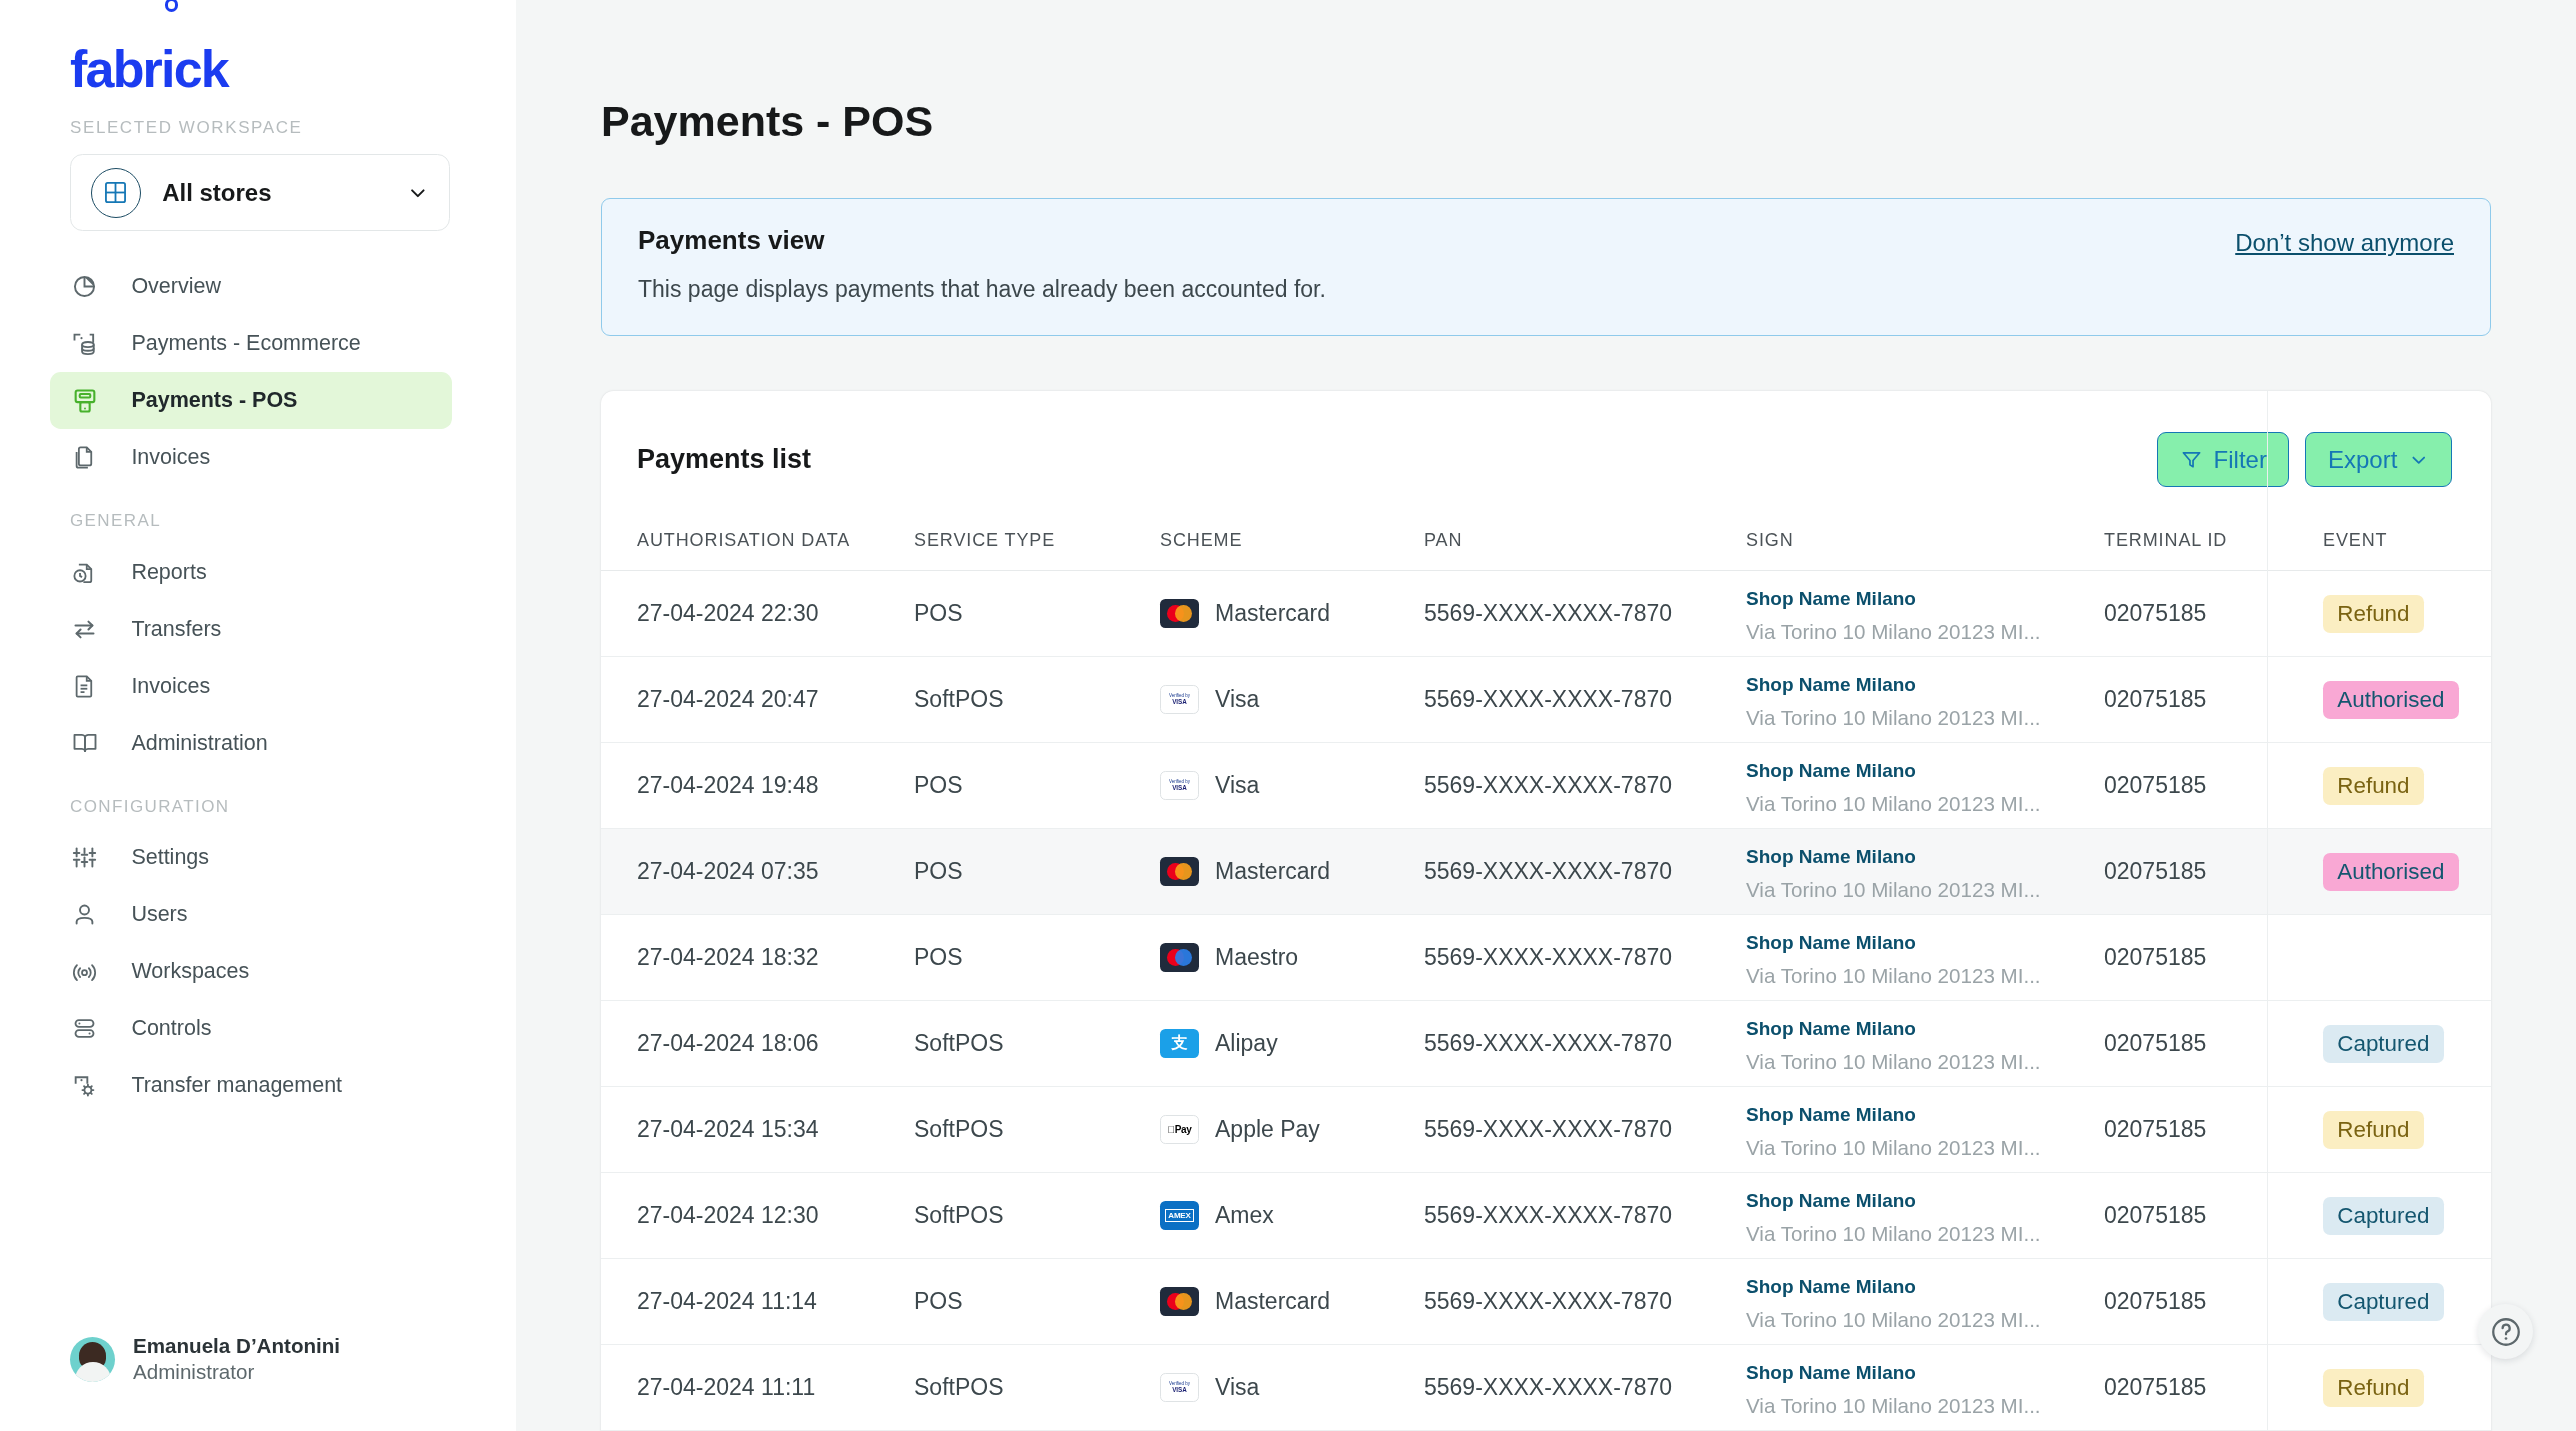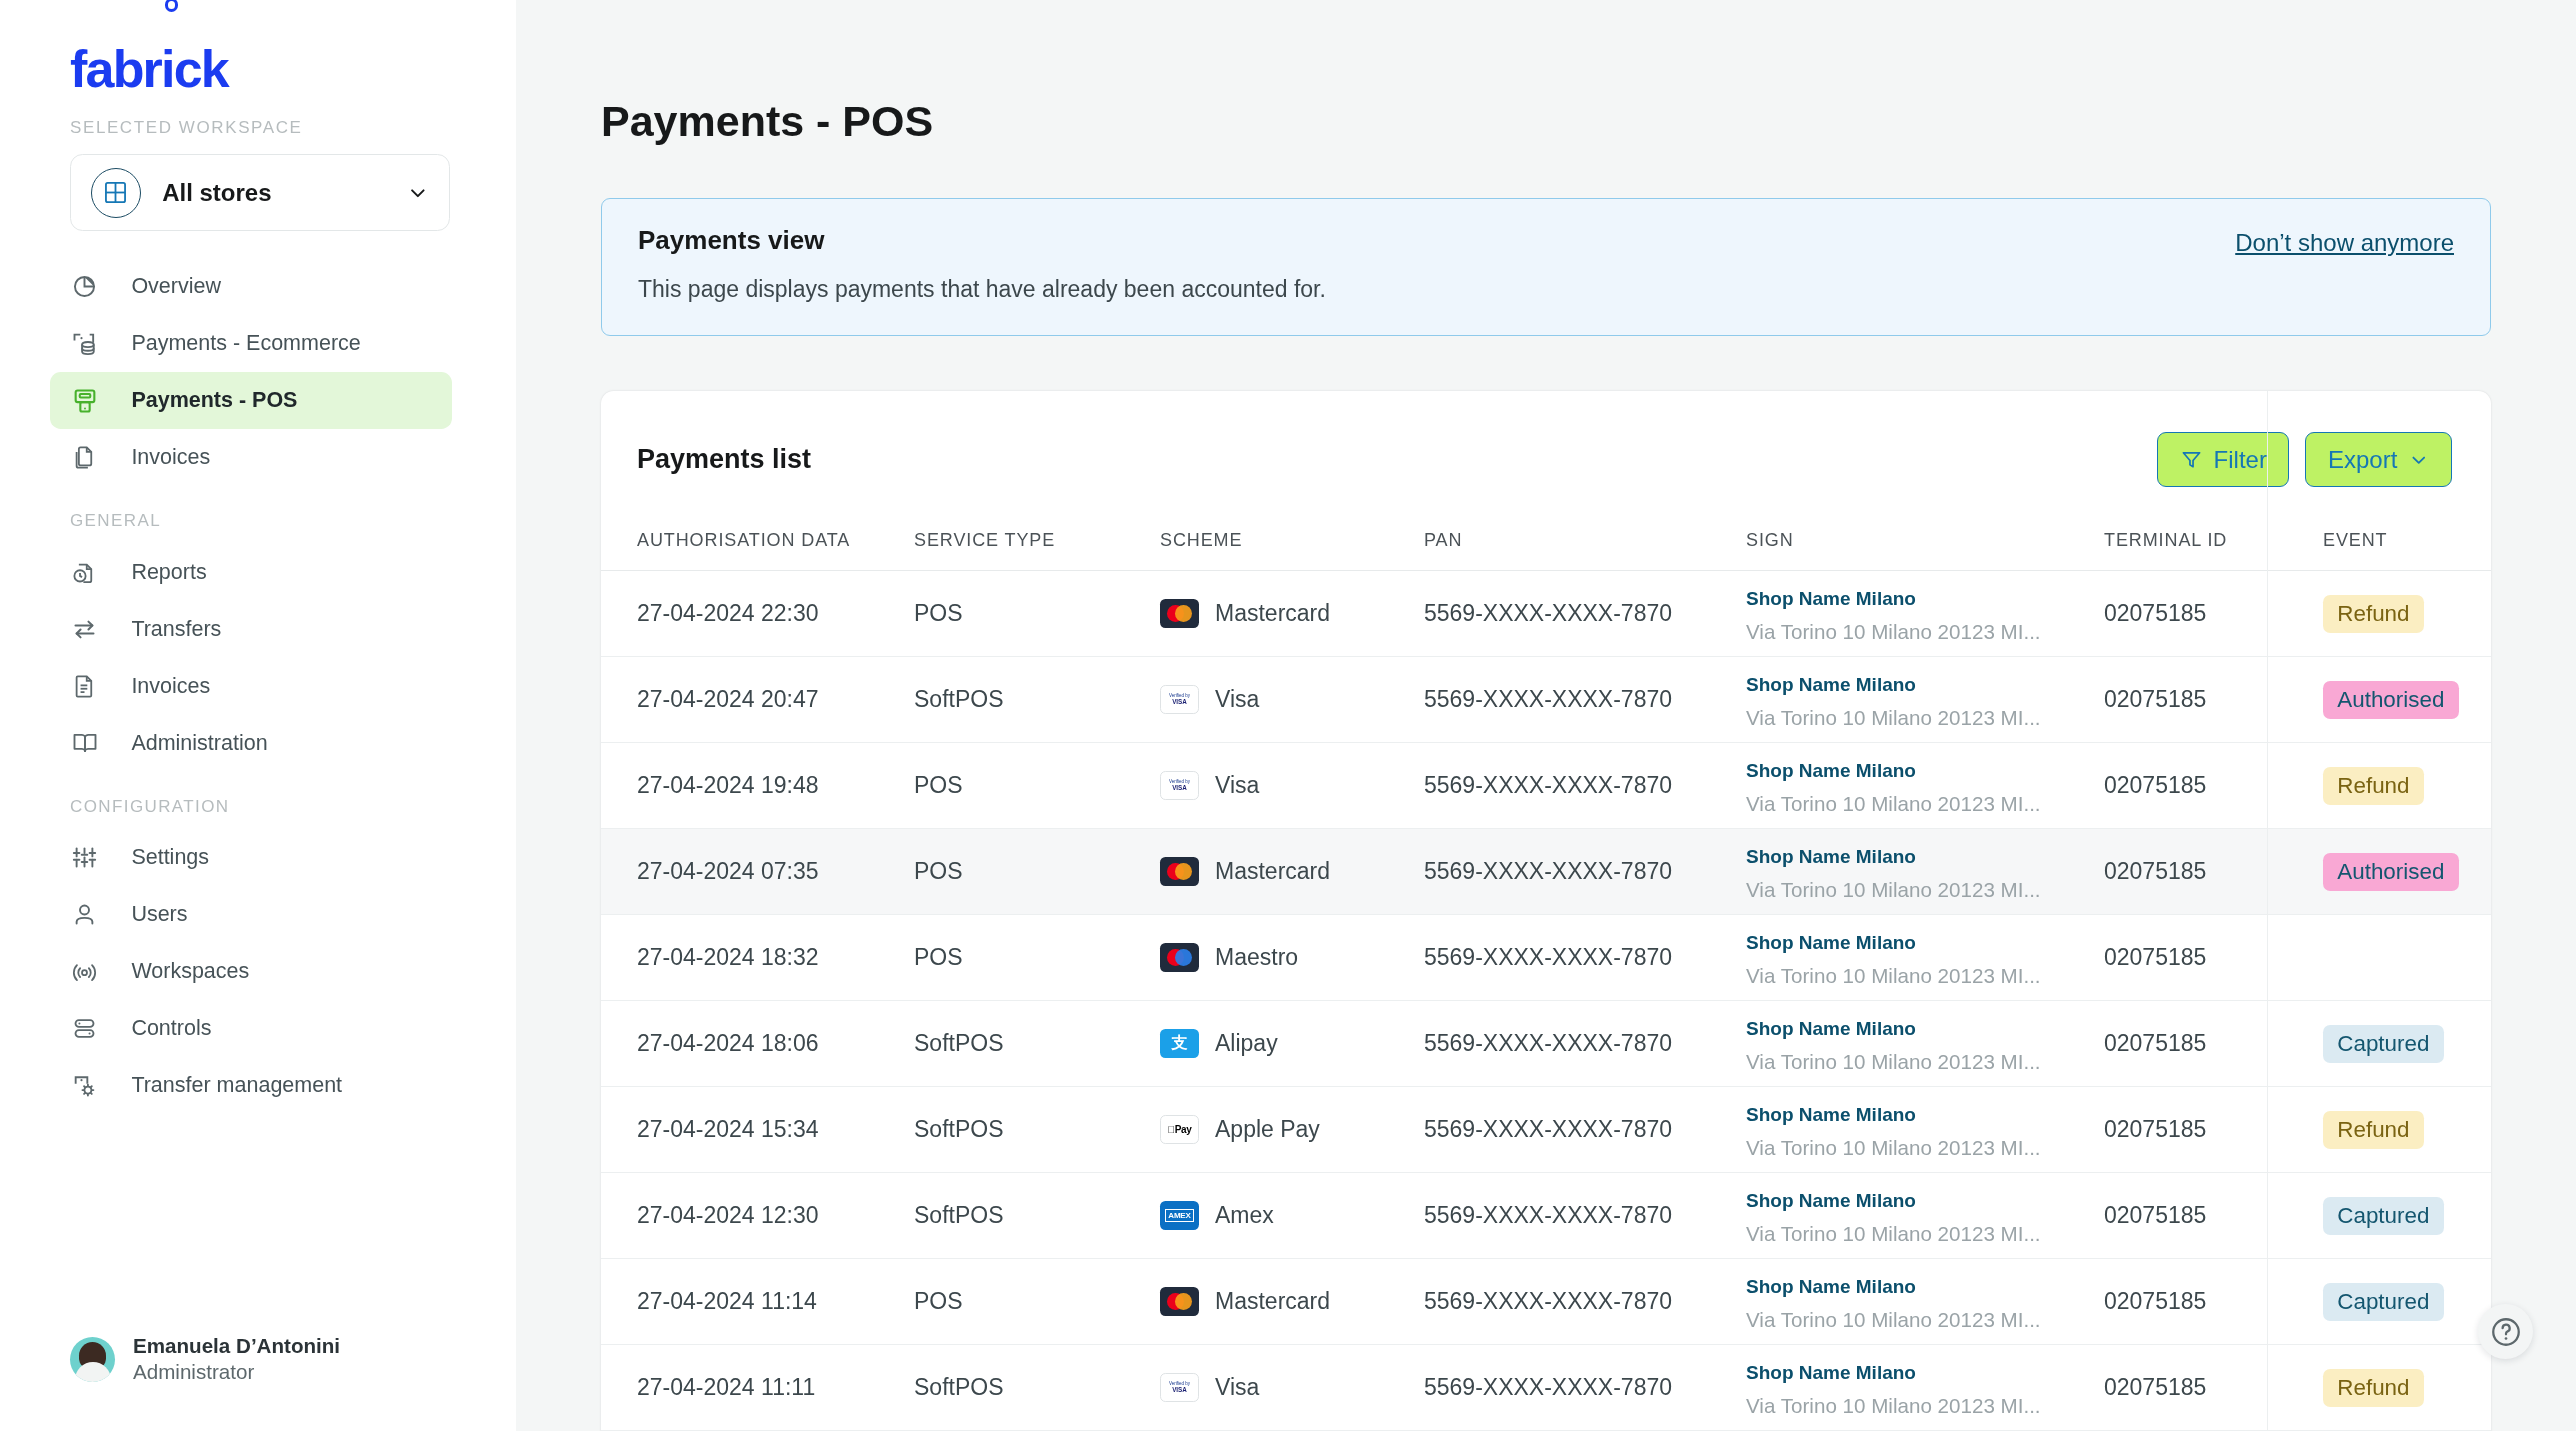--- a/index.html
+++ b/index.html
@@ -120,21 +120,21 @@
     height: 1208px;
   }
   .card-head {
     display: flex; align-items: center;
     padding: 38px 39px 0 36px;
     height: 100px;
   }
   .card-title { font-size: 27px; font-weight: 700; color: #17191a; flex: 1; }
   .btn {
     height: 55px; border: 0.9px solid #1577b5; border-radius: 9px;
-    background: #bef264; color: #1577b5;
+    background: #86efac; color: #1577b5;
     font-size: 24px; font-weight: 400;
     display: flex; align-items: center; gap: 10.7px;
     padding: 0 21.5px; cursor: pointer;
   }
   .btn + .btn { margin-left: 16px; }
 
   table { width: 100%; border-collapse: collapse; table-layout: fixed; }
   thead th {
     font-size: 18px; letter-spacing: 0.9px; color: #4b5257; font-weight: 400;
     text-align: left; text-transform: uppercase;

